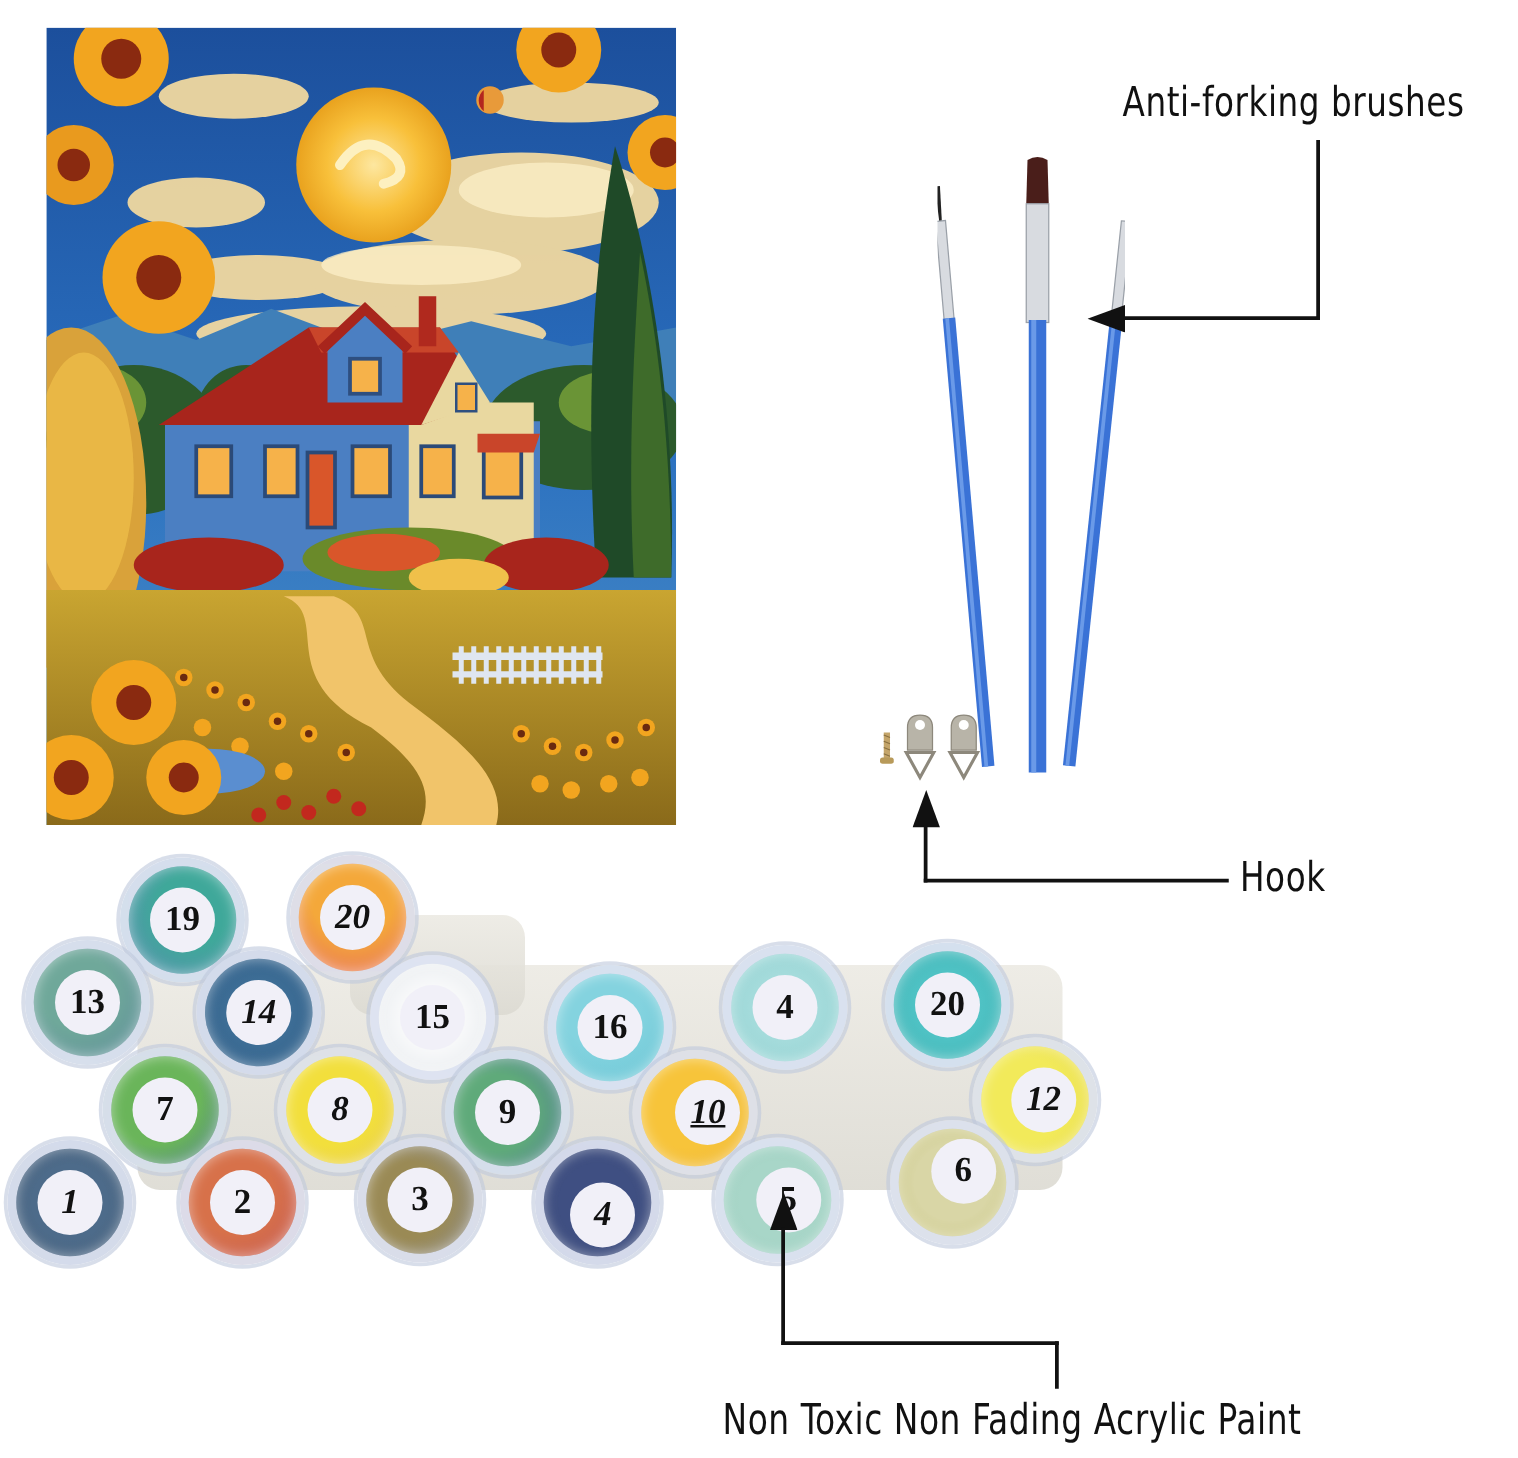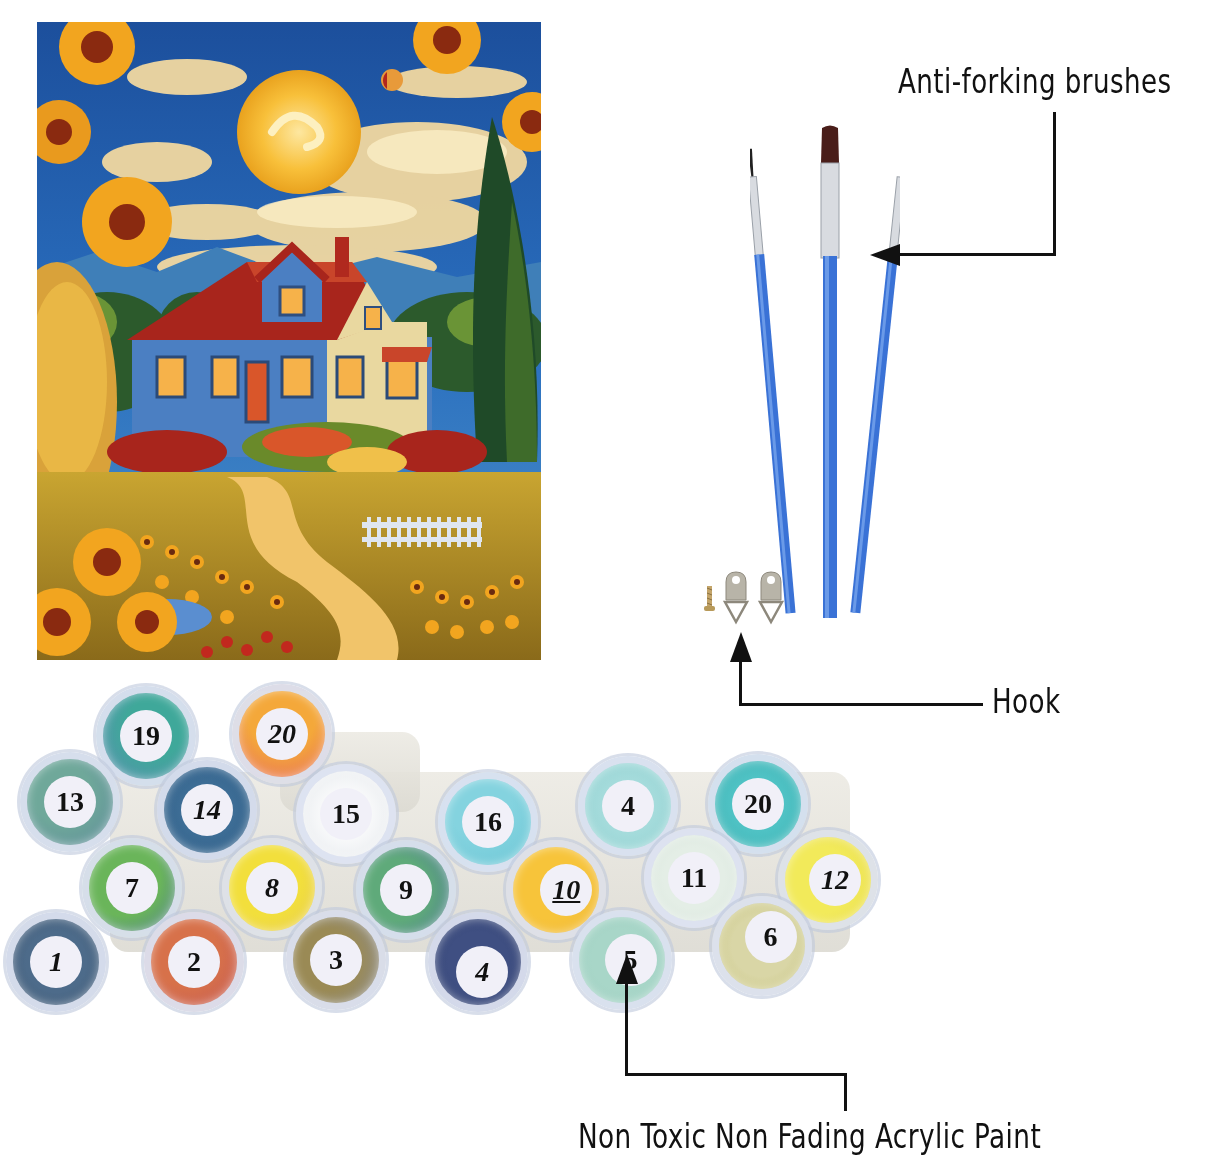--- a/index.html
+++ b/index.html
@@ -330,23 +330,20 @@
   </div>
   <div class="pot" style="left:222px; top:166px; background: radial-gradient(circle at 40% 40%, #f2df3c 50%, #e8cc50 100%);">
     <div class="pot-label italic">8</div>
   </div>
   <div class="pot" style="left:356px; top:168px; background: radial-gradient(circle at 40% 50%, #5faa7a 45%, #4f7e92 100%);">
     <div class="pot-label">9</div>
   </div>
   <div class="pot" style="left:506px; top:168px; background: radial-gradient(circle at 40% 40%, #f7c43a 50%, #efb83a 100%);">
     <div class="pot-label italic" style="left:62%;text-decoration:underline;">10</div>
   </div>
-  <div class="pot" style="left:644px; top:156px; background: radial-gradient(circle at 50% 50%, #e4eee6 50%, #d9e6dd 100%);">
-    <div class="pot-label">11</div>
-  </div>
   <div class="pot" style="left:778px; top:158px; background: radial-gradient(circle at 40% 50%, #f2ea5a 50%, #e9dc4a 100%);">
     <div class="pot-label italic" style="left:58%;">12</div>
   </div>
 
   <div class="pot" style="left:6px; top:240px; background: radial-gradient(circle at 50% 50%, #4d6b8a 50%, #3a5470 100%);">
     <div class="pot-label italic">1</div>
   </div>
   <div class="pot" style="left:144px; top:240px; background: radial-gradient(circle at 40% 40%, #d7714a 45%, #c55a55 100%);">
     <div class="pot-label">2</div>
   </div>

